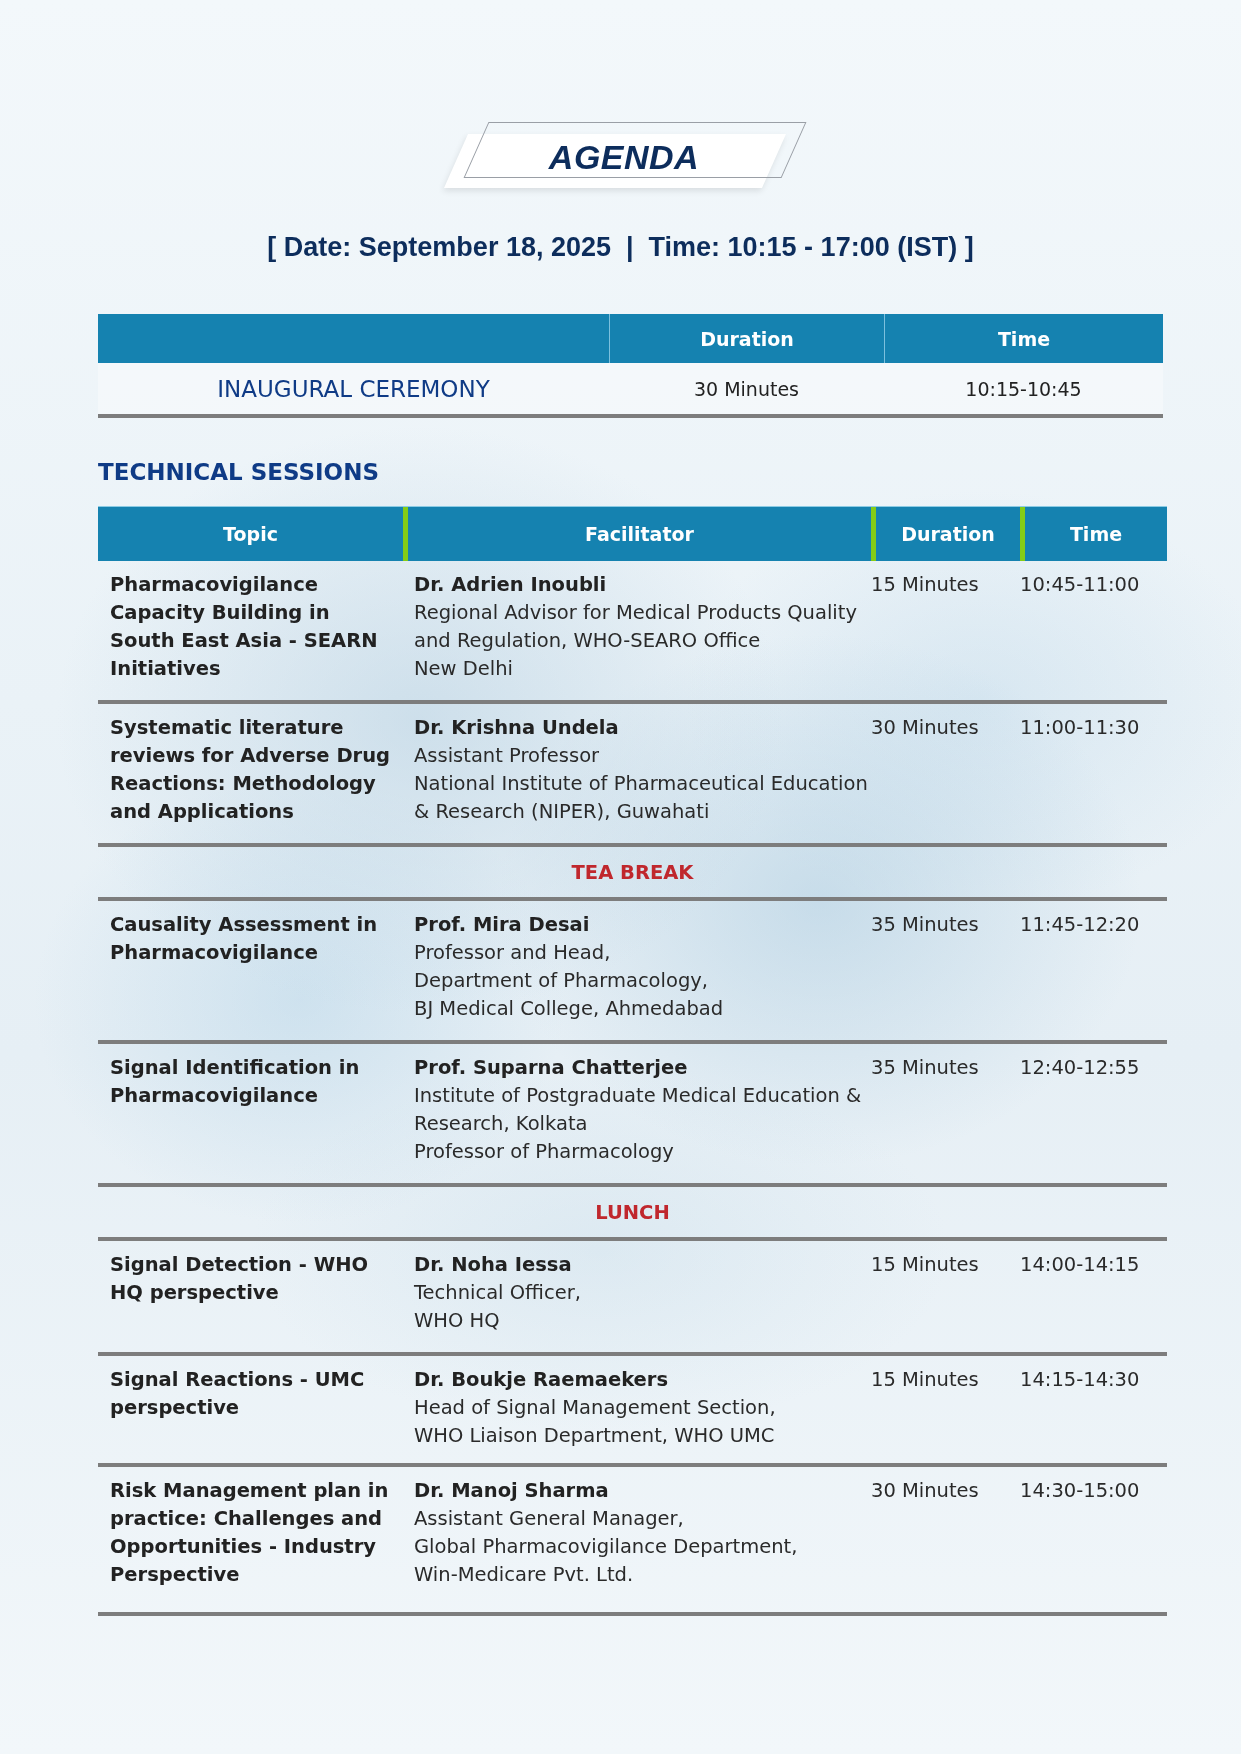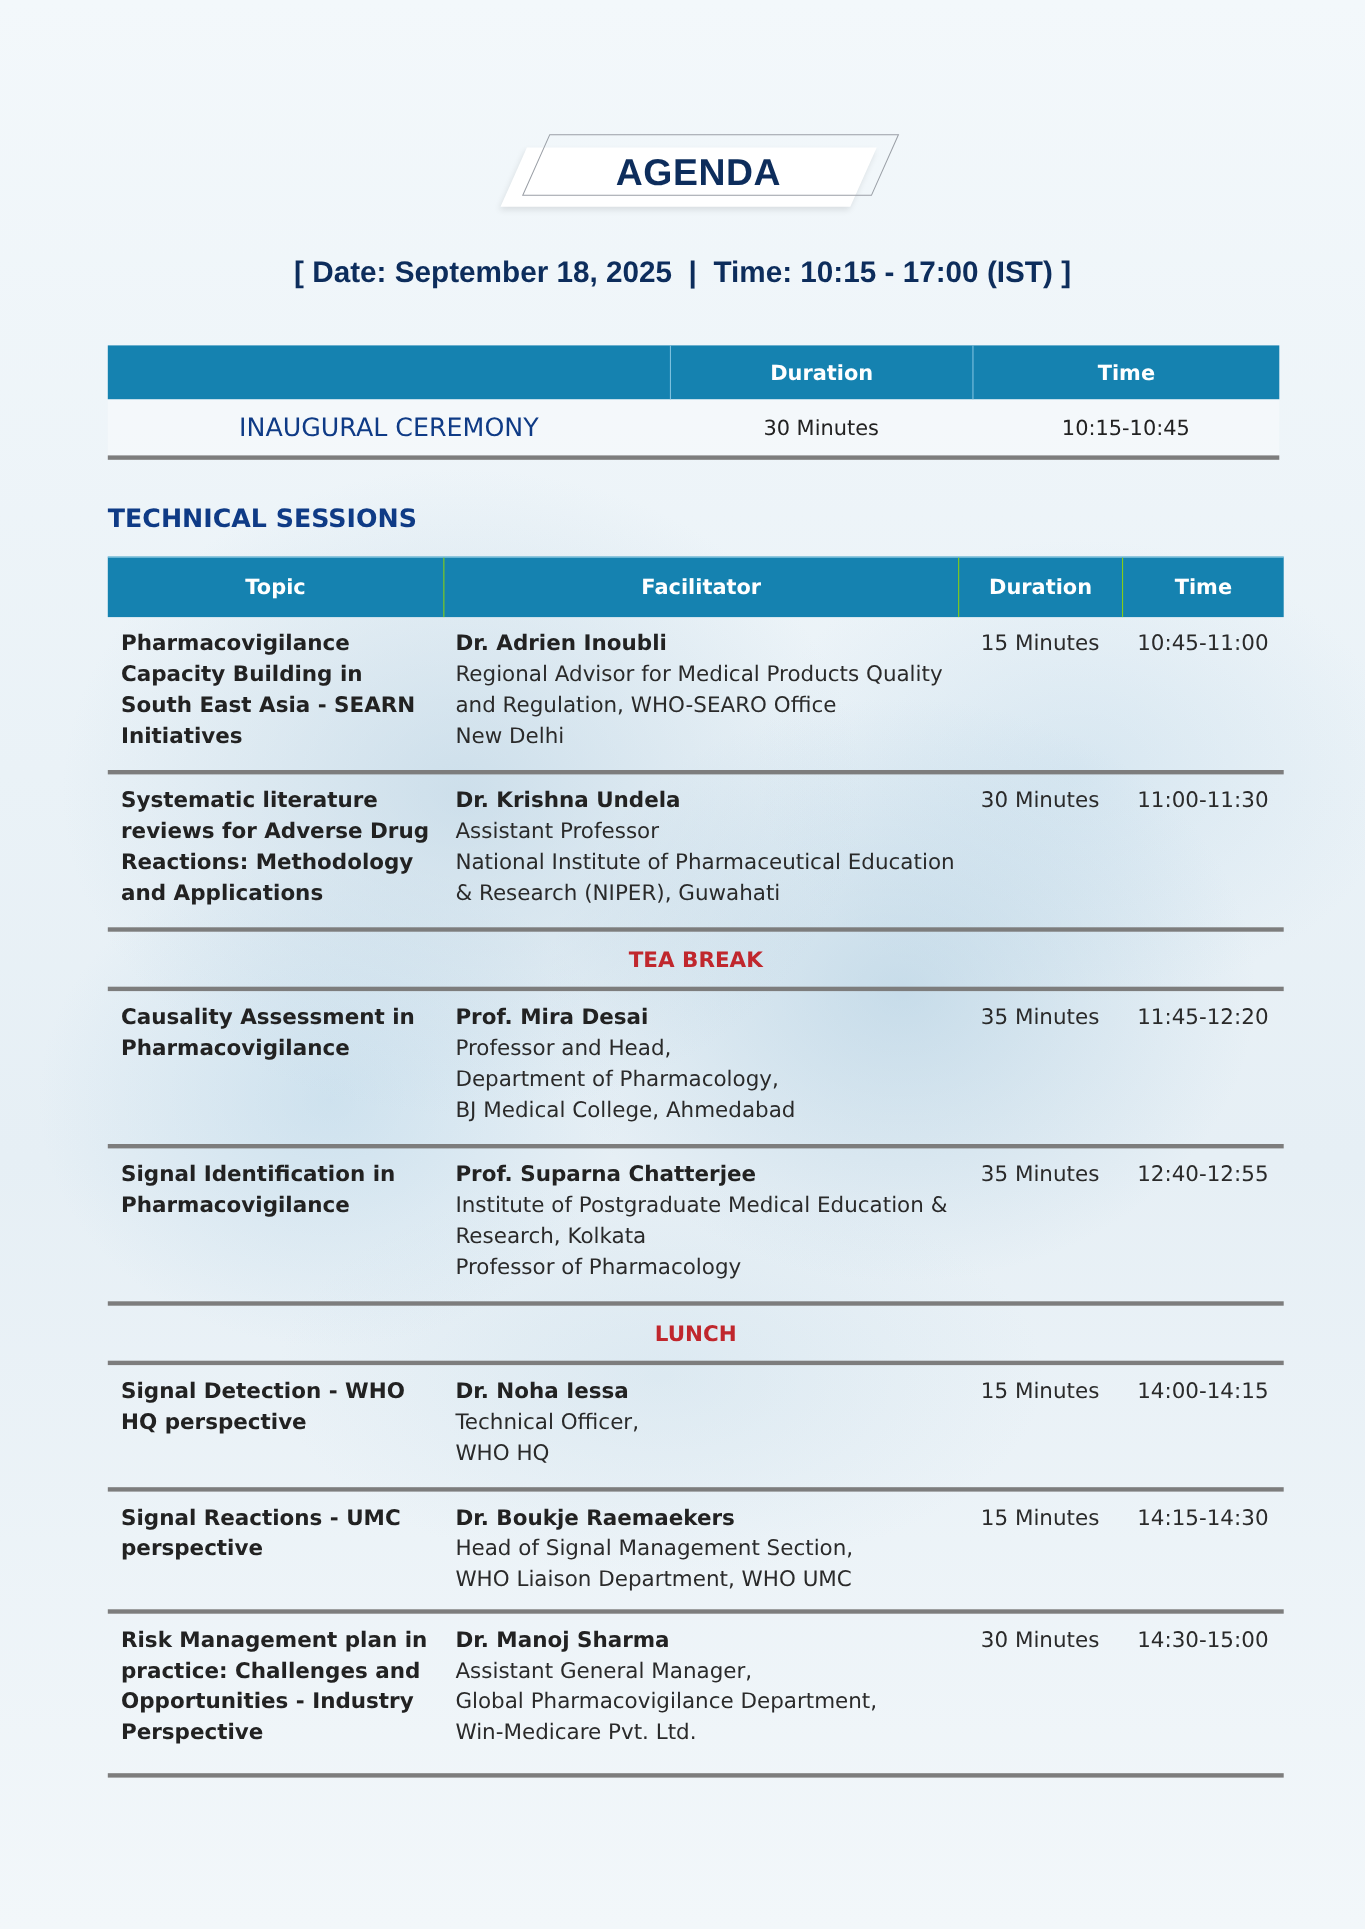--- a/index.html
+++ b/index.html
@@ -14,22 +14,22 @@
         radial-gradient(ellipse 460px 380px at 820px 900px, rgba(150,190,215,0.40), rgba(150,190,215,0) 70%),
         radial-gradient(ellipse 380px 320px at 300px 1000px, rgba(160,200,225,0.35), rgba(160,200,225,0) 70%),
         radial-gradient(ellipse 420px 300px at 980px 700px, rgba(180,210,230,0.35), rgba(180,210,230,0) 70%),
         radial-gradient(ellipse 500px 260px at 600px 1250px, rgba(190,215,230,0.30), rgba(190,215,230,0) 70%),
         linear-gradient(180deg, #f3f8fb 0%, #eaf2f7 40%, #e6eff5 60%, #f2f7fa 100%);
     }
 
     
     .agenda-badge {
       position: absolute;
-      left: 459px; top: 120px;
-      width: 352px; height: 72px;
+      left: 448px; top: 120px;
+      width: 352px; height: 72px; font-style: italic;
     }
     .agenda-badge .plate {
       position: absolute;
       left: 8px; top: 14px; width: 318px; height: 54px;
       background: #ffffff;
       transform: skewX(-24deg);
       box-shadow: 0 3px 6px rgba(0,0,0,0.10);
     }
     .agenda-badge .outline {
       position: absolute;
@@ -112,39 +112,39 @@
       border-top: 1px solid #8ccbe4;
     }
     .tech .head div {
       color: #fff; font-weight: bold; font-size: 19px;
       display: flex; align-items: center; justify-content: center;
     }
     .tech .t1 { width: 305px; }
     .tech .t2 { width: 468px; }
     .tech .t3 { width: 149px; }
     .tech .t4 { width: 147px; }
-    .tech .head .t2, .tech .head .t3, .tech .head .t4 { border-left: 1px solid #84cc16; text-align: center; }
+    .tech .head .t2, .tech .head .t3, .tech .head .t4 { border-left: 5px solid #84cc16; text-align: center; }
 
     .tech .row {
       display: flex;
       border-bottom: 4px solid #7d7d7d;
       padding-top: 10px;
     }
     .tech .row .t1 {
       padding-left: 12px; padding-right: 8px;
       font-weight: bold; font-size: 19.5px; line-height: 28px; color: #222;
     }
     .tech .row .t2 {
       padding-left: 11px;
       font-size: 19.5px; line-height: 28px; color: #2a2a2a;
     }
     .tech .row .t2 .fac-name { font-weight: bold; color: #222; display: block; }
     .tech .row .t2 .fac-line { display: block; }
     .tech .row .t3, .tech .row .t4 {
-      font-size: 19.5px; line-height: 28px; text-align: center; color: #2a2a2a;
+      font-size: 19.5px; line-height: 28px; color: #2a2a2a;
     }
     .tech .break {
       height: 54px;
       border-bottom: 4px solid #7d7d7d;
       display: flex; align-items: center; justify-content: center;
       color: #c0272d; font-weight: bold; font-size: 19.5px;
     }
   </style>
 </head>
 <body>

